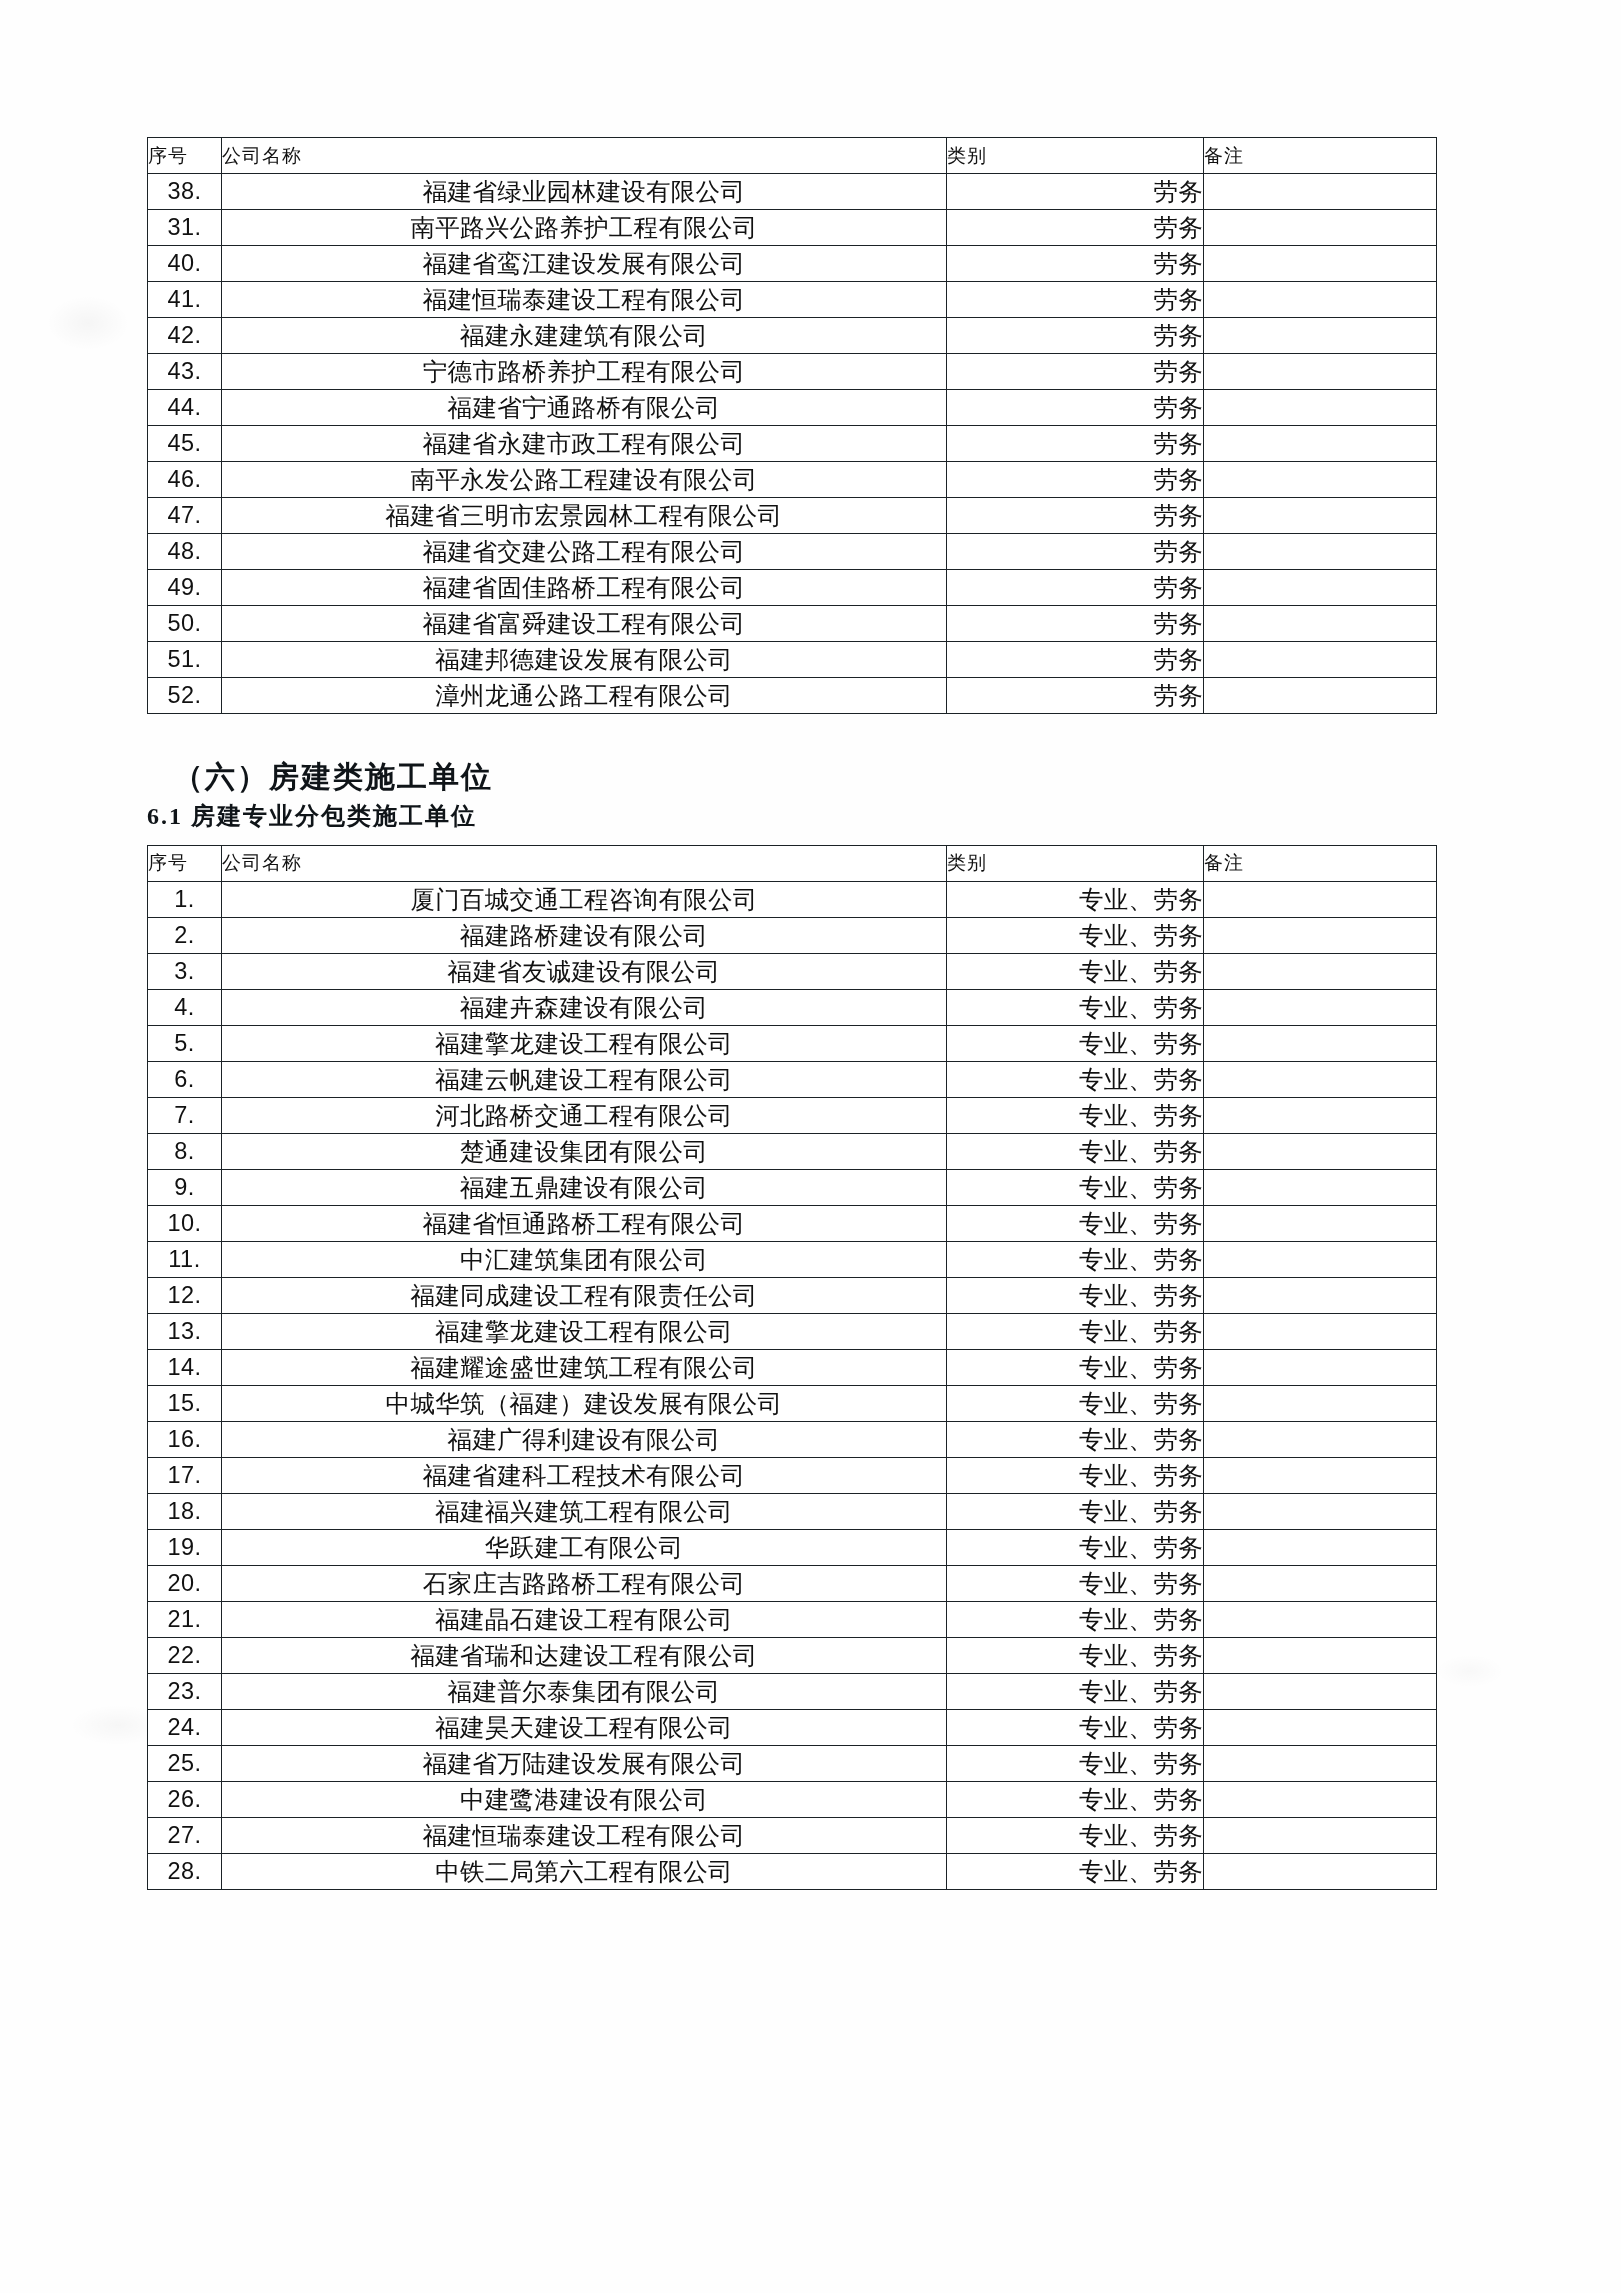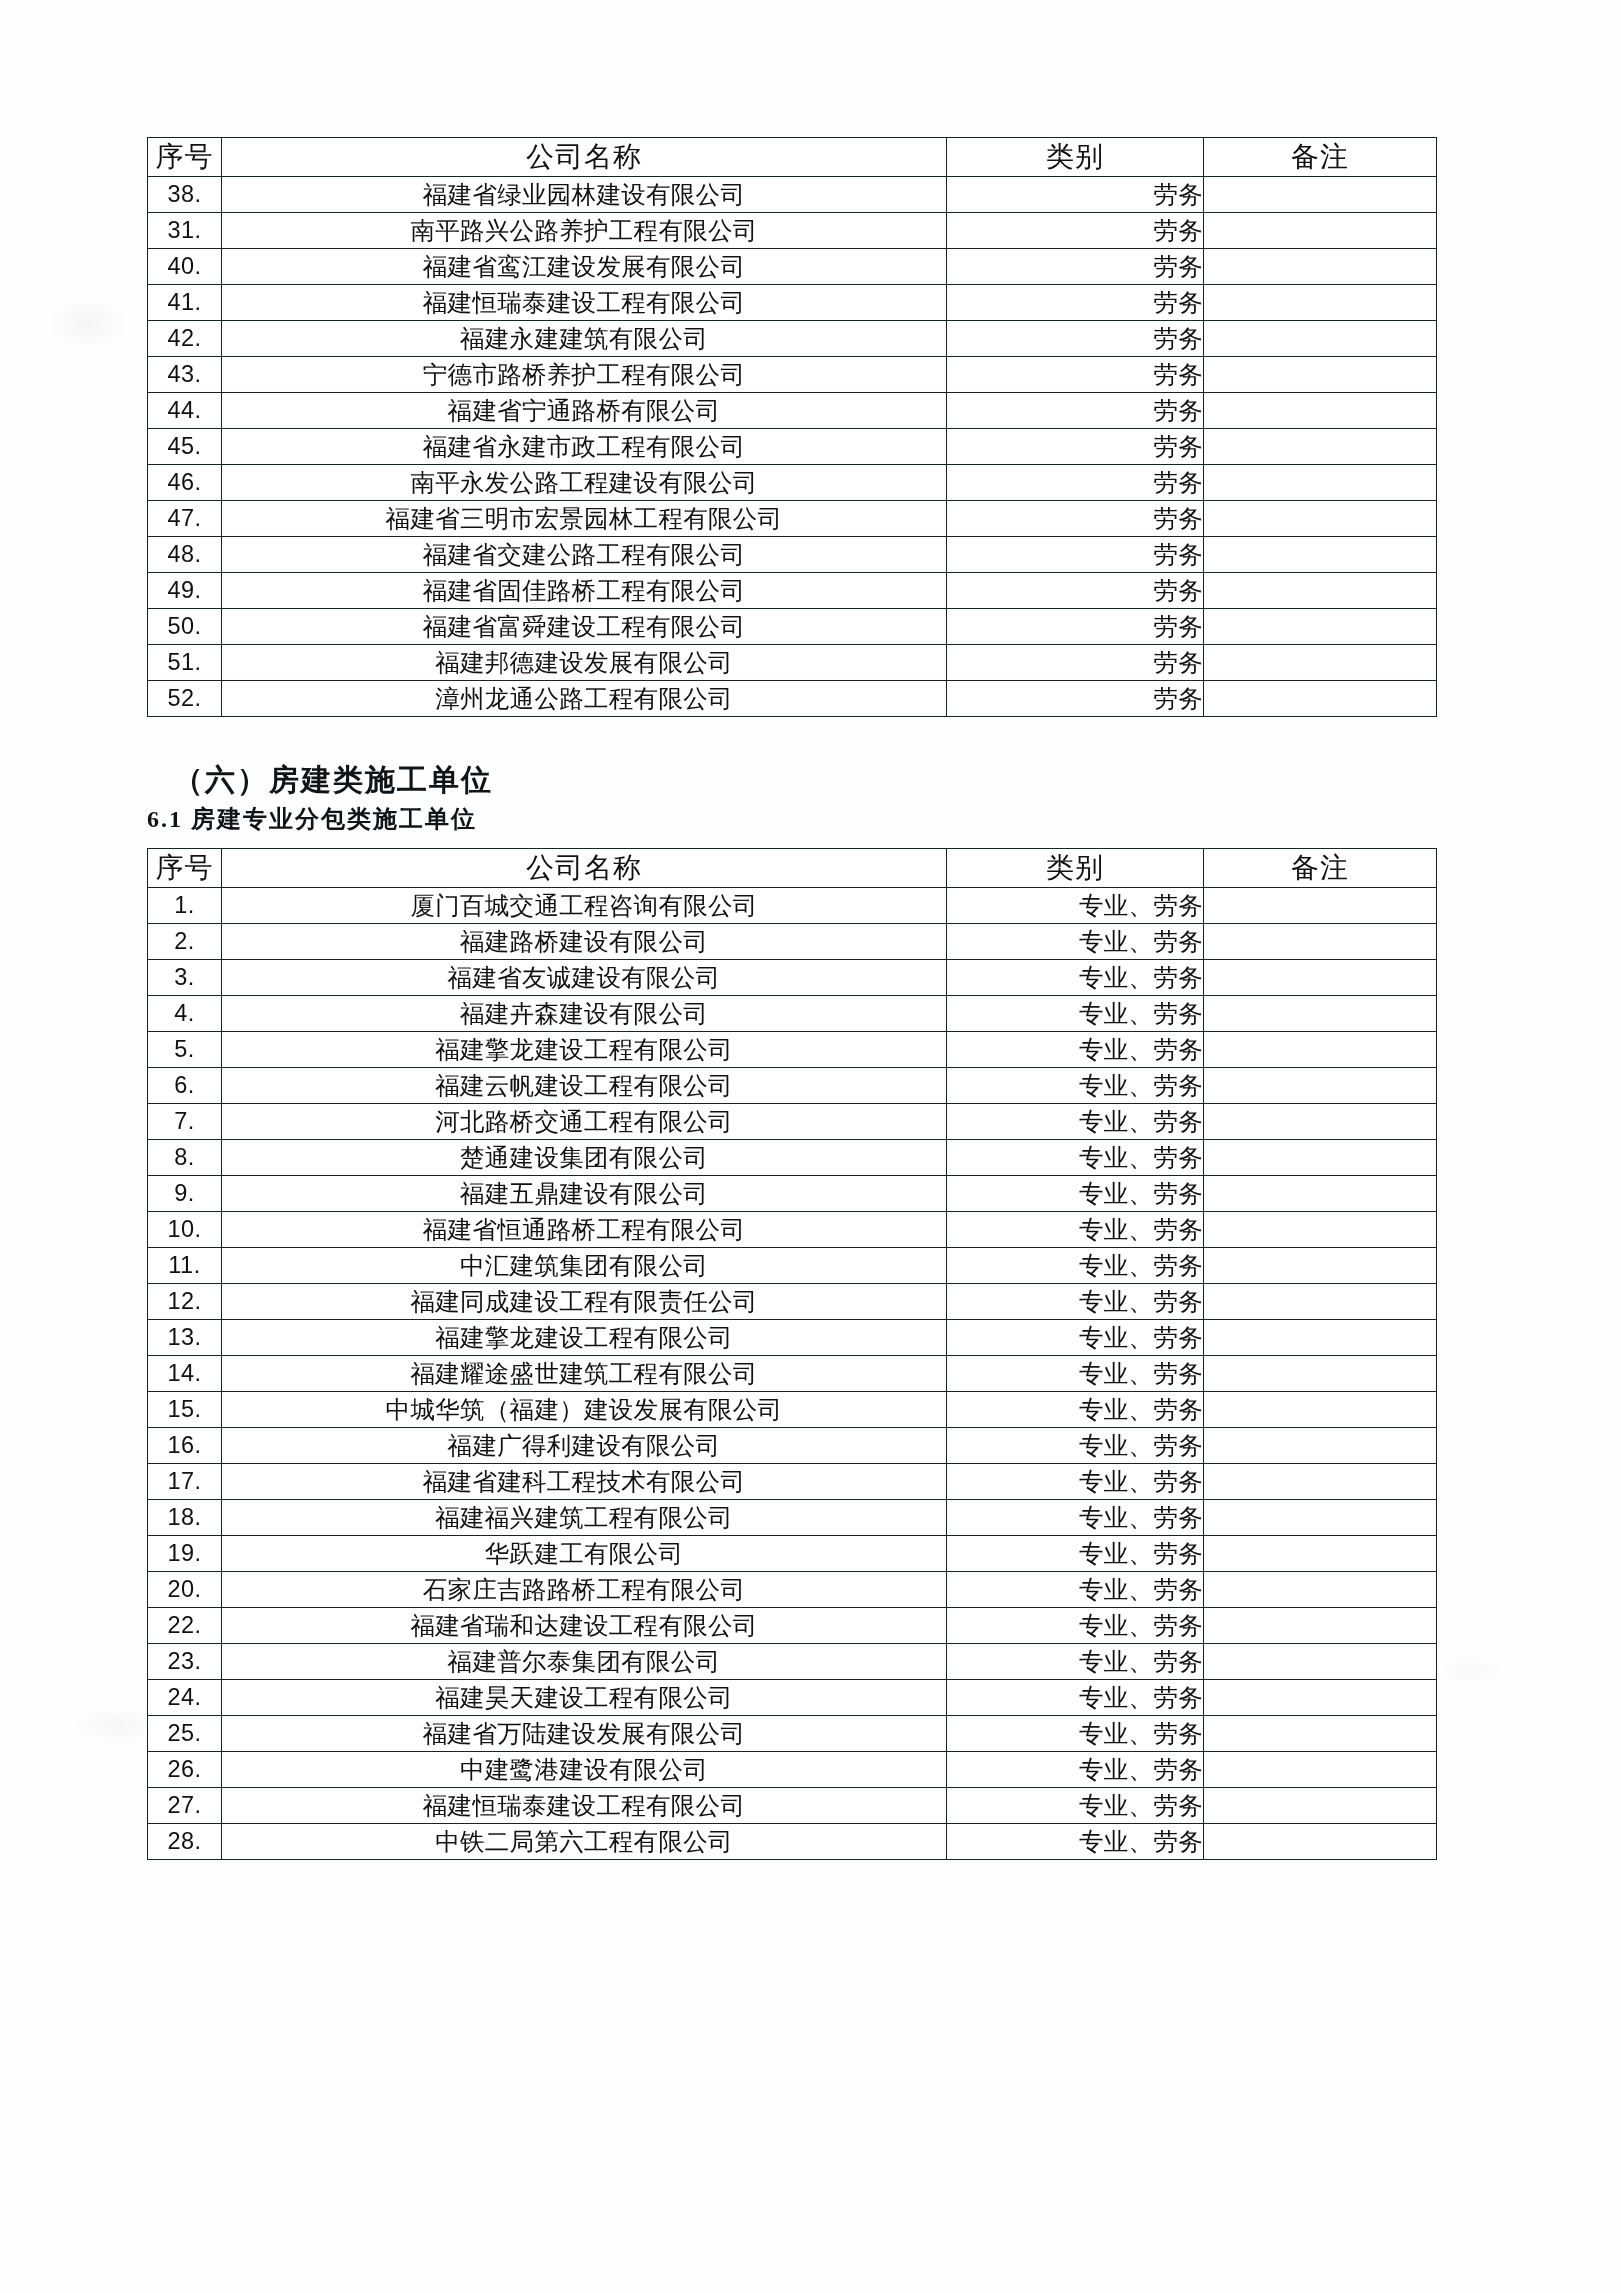--- a/index.html
+++ b/index.html
@@ -55,22 +55,22 @@
     vertical-align: middle;
   }
 
   col.c-num   { width: 74px; }
   col.c-name  { width: 725px; }
   col.c-cat   { width: 257px; }
   col.c-note  { width: 233px; }
 
   th.hdr {
     height: 55px;
-    text-align: center;
-    font-size: 28px;
+    text-align: left;
+    font-size: 19px;
     font-weight: bold;
     letter-spacing: 1px;
     font-family: "Liberation Serif", "DejaVu Serif", serif;
   }
 
   td.cell-num {
     text-align: center;
     font-size: 23.5px;
     font-family: Liberation Sans, sans-serif;
     letter-spacing: 0.5px;
@@ -372,20 +372,26 @@
             <td class="cell-cat">专业、劳务</td>
             <td class="cell-note"></td>
           </tr>
           <tr>
             <td class="cell-num">20.</td>
             <td class="cell-name">石家庄吉路路桥工程有限公司</td>
             <td class="cell-cat">专业、劳务</td>
             <td class="cell-note"></td>
           </tr>
           <tr>
+            <td class="cell-num">21.</td>
+            <td class="cell-name">福建晶石建设工程有限公司</td>
+            <td class="cell-cat">专业、劳务</td>
+            <td class="cell-note"></td>
+          </tr>
+          <tr>
             <td class="cell-num">22.</td>
             <td class="cell-name">福建省瑞和达建设工程有限公司</td>
             <td class="cell-cat">专业、劳务</td>
             <td class="cell-note"></td>
           </tr>
           <tr>
             <td class="cell-num">23.</td>
             <td class="cell-name">福建普尔泰集团有限公司</td>
             <td class="cell-cat">专业、劳务</td>
             <td class="cell-note"></td>

